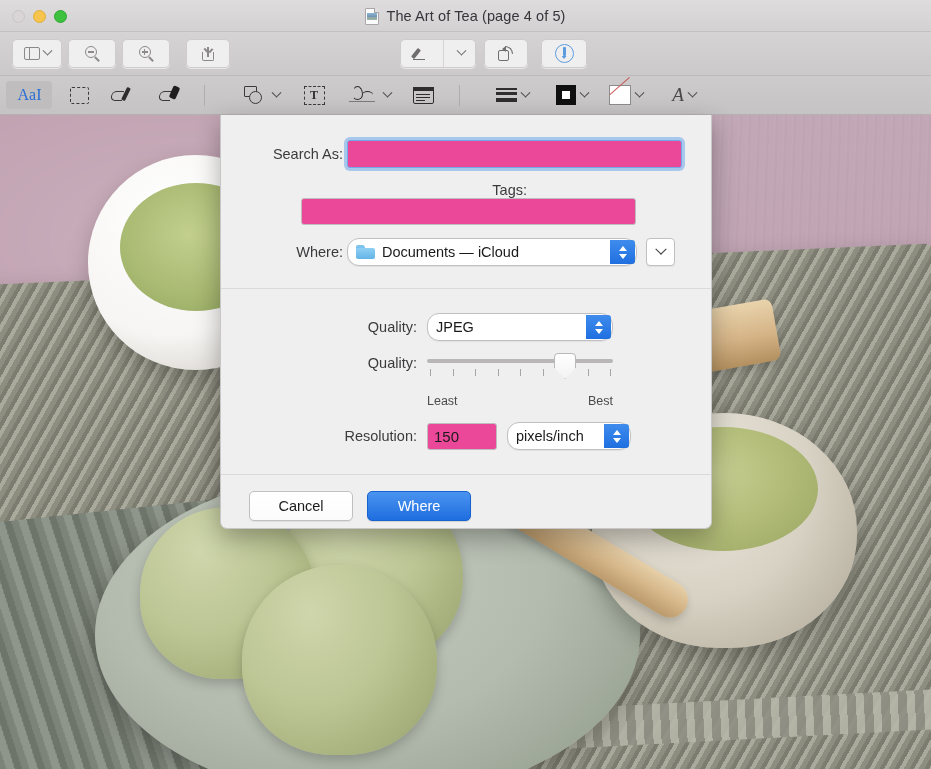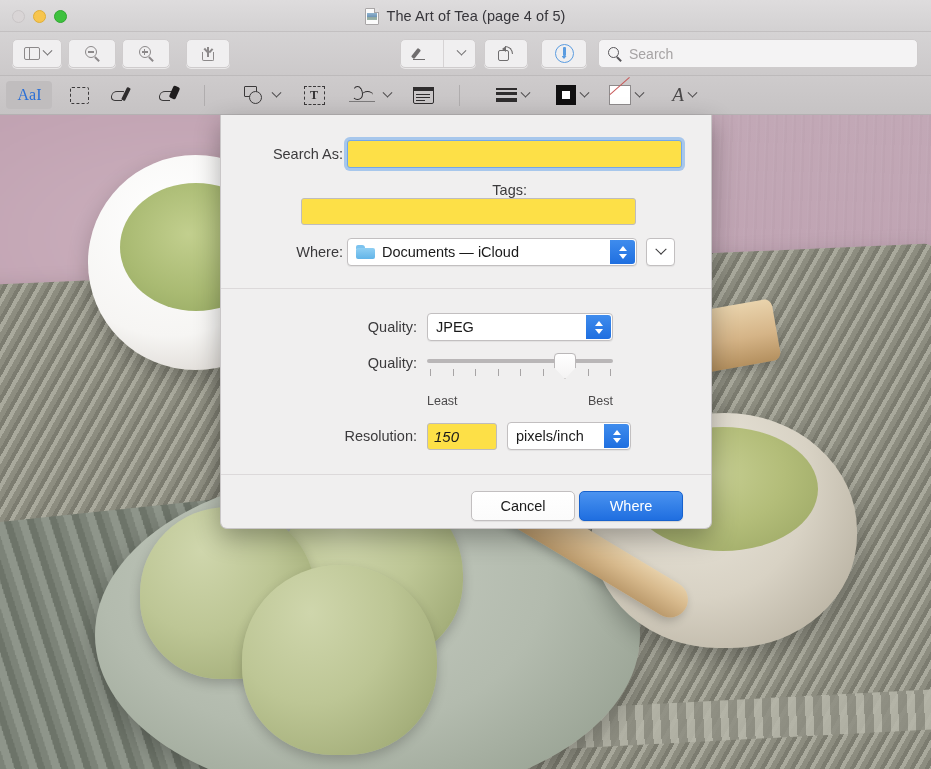--- a/index.html
+++ b/index.html
@@ -229,32 +229,32 @@
   }
   .sect-line { height: 1px; background: #dcd9da; }
   .sect { padding: 0; }
 
   .row { display: flex; align-items: center; }
   .lbl {
     font-size: 14.5px; color: #3b3a3c; text-align: right;
   }
 
   .txtfield {
-    background: #fde047; border: 1px solid #bfbcbd; border-radius: 3px;
+    background: #ec4899; border: 1px solid #bfbcbd; border-radius: 3px;
     height: 28px; font-size: 14px; color: #1a1a1a;
-    display: flex; align-items: center; padding: 0 6px; font-style: italic;
+    display: flex; align-items: center; padding: 0 6px;
   }
   .txtfield.focused {
     border: 1px solid #73a7e8;
     box-shadow: 0 0 0 3px rgba(108,166,234,.55);
   }
 
   .popup {
     position: relative; background: #ffffff;
-    border: 1px solid #c2bfc0; border-radius: 4px;
+    border: 1px solid #c2bfc0; border-radius: 12px;
     height: 28px; display: flex; align-items: center;
     padding: 0 34px 0 8px; font-size: 14.5px; color: #1a1a1a;
     box-shadow: 0 1px 1px rgba(0,0,0,.06);
   }
   .stepper {
     position: absolute; right: 1px; top: 1px; bottom: 1px; width: 25px;
     background: linear-gradient(to bottom, #3f8ced 0%, #1f6fe0 100%);
     border-radius: 0 3px 3px 0;
     display: flex; flex-direction: column; align-items: center; justify-content: center; gap: 3px;
   }
@@ -399,27 +399,20 @@
     </div>
 
     <div class="tb-btn" style="left:541px; width:46px;">
       <span style="position:relative;width:19px;height:19px;display:inline-block">
         <span style="position:absolute;inset:0;border:1.6px solid #5b9ce0;border-radius:50%"></span>
         <span style="position:absolute;left:8px;top:3px;width:3px;height:9px;background:#5b9ce0;border-radius:1px"></span>
         <span style="position:absolute;left:7px;top:12px;width:5px;height:3px;background:#5b9ce0;clip-path:polygon(0 0,100% 0,50% 100%)"></span>
       </span>
     </div>
 
-    <div id="search-field">
-      <span class="mag" style="width:14px;height:14px">
-        <span class="circ" style="width:11px;height:11px;border-color:#58565a"></span>
-        <span class="hdl" style="left:9px;top:9px;background:#58565a"></span>
-      </span>
-      <span class="ph">Search</span>
-    </div>
   </div>
 
   <div id="toolbar2">
 
     <div class="mk sel" style="left:6px;width:46px">
       <span style="font-size:16px;color:#2b6fd6;font-family:'Liberation Serif',serif">Aa<span style="letter-spacing:-1px">I</span></span>
     </div>
 
     <div class="mk" style="left:60px;width:38px">
       <span style="width:19px;height:17px;border:1.6px dashed #3b393a;border-radius:2px;display:inline-block"></span>
@@ -613,19 +606,19 @@
           <span class="stepper">
             <span class="ar up"></span>
               <span class="ar down"></span>
           </span>
         </div>
       </div>
     </div>
 
     <div class="sect-line"></div>
 
-    <div style="padding:16px 0;display:flex;justify-content:flex-end;gap:4px;padding-right:28px;">
+    <div style="padding:16px 0;display:flex;gap:14px;padding-right:28px;margin-left:28px;">
       <div class="btn plain">Cancel</div>
       <div class="btn primary">Where</div>
     </div>
 
   </div>
 </div>
 
 </body></html>

